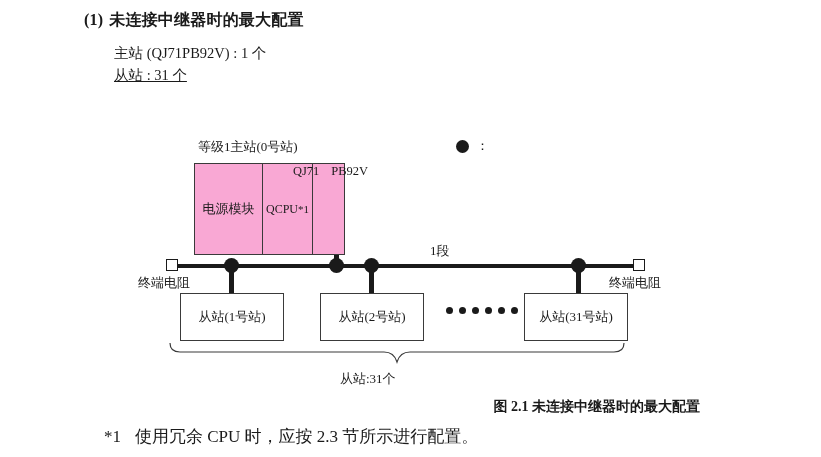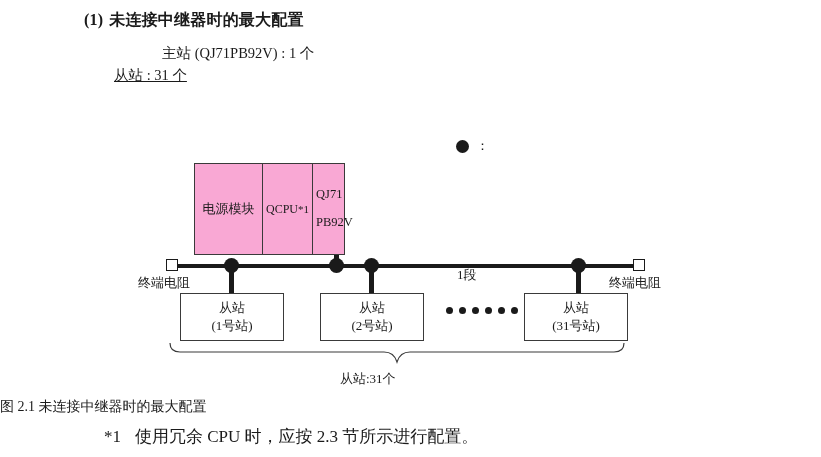--- a/index.html
+++ b/index.html
@@ -28,21 +28,21 @@
     text-align: center;
   }
   .heading .num { margin-right: 6px; }
 
   .spec-line {
     position: absolute;
     left: 114px;
     font-size: 14.5px;
     white-space: nowrap;
   }
-  .spec-line.l1 { top: 44px; margin-left: 48px; }
+  .spec-line.l1 { top: 44px; }
   .spec-line.l2 { top: 66px; text-decoration: underline; }
 
   
   #diagram {
     position: absolute;
     left: 0;
     top: 0;
     width: 821px;
     height: 457px;
   }
@@ -146,21 +146,21 @@
   
   .sbox {
     position: absolute;
     top: 293px;
     width: 104px;
     height: 48px;
     border: 1.2px solid #3a3a3a;
     box-sizing: border-box;
     background: #fff;
     display: flex;
-    flex-direction: column;
+    flex-direction: row;
     align-items: center;
     justify-content: center;
     font-size: 13px;
     line-height: 1.35;
   }
 
   .ellipsis-dots {
     position: absolute;
     top: 307px;
     left: 446px;
@@ -174,22 +174,22 @@
     background: #1a1a1a;
     display: block;
   }
 
   
   .fig-caption {
     position: absolute;
     left: 0;
     top: 398px;
     width: 700px;
-    text-align: left;
-    font-weight: normal;
+    text-align: right;
+    font-weight: bold;
     font-size: 14px;
     white-space: nowrap;
   }
   .footnote {
     position: absolute;
     left: 104px;
     top: 425px;
     font-size: 17px;
     white-space: nowrap;
   }
@@ -204,51 +204,52 @@
 <body>
 
 <div class="heading">
   <span class="num">(1)</span><span>未连接中继器时的最大配置</span>
 </div>
 <div class="spec-line l1">主站 (QJ71PB92V) : 1 个</div>
 <div class="spec-line l2">从站 : 31 个</div>
 
 <div id="diagram">
 
+  <div class="rack-title">等级1主站(0号站)</div>
 
   <div class="legend">
     <span class="legend-dot"></span>
     <span>：</span>
   </div>
 
   <div class="rack">
     <div class="rack-div" style="left:67px;"></div>
     <div class="rack-div" style="left:117px;"></div>
 
     <div class="cell" style="left:0;top:0;width:67px;height:100%;">电源模块</div>
 
     <div class="cell" style="left:68px;top:0;width:49px;height:100%;font-size:12px;">
       <span>QCPU</span>
         <span class="sup">*1</span>
     </div>
 
-    <div class="cell" style="left:118px;top:0;width:32px;height:100%;flex-direction:column;align-items:flex-start;justify-content:center;padding-left:3px;font-size:12.5px;line-height:1.25;gap:12px;">
+    <div class="cell" style="left:118px;top:0;width:32px;height:100%;flex-direction:row;align-items:flex-start;justify-content:center;padding-left:3px;font-size:12.5px;line-height:1.25;gap:12px;">
       <span>QJ71</span>
       <span>PB92V</span>
     </div>
   </div>
 
   <div class="bus"></div>
   <div class="term-sq left"></div>
   <div class="term-sq right"></div>
 
   <div class="dlabel" style="left:138px;top:275px;">终端电阻</div>
   <div class="dlabel" style="left:609px;top:275px;">终端电阻</div>
 
-  <div class="dlabel" style="left:457px;top:243px;margin-top:24px;">1段</div>
+  <div class="dlabel" style="left:430px;top:243px;">1段</div>
 
   <div class="drop" style="left:334px;top:255px;height:12px;"></div>
   <div class="node" style="left:329px;"></div>
 
   <div class="node" style="left:224px;"></div>
   <div class="drop" style="left:229px;top:265px;height:28px;"></div>
   <div class="sbox" style="left:180px;">
     <span>从站</span>
     <span>(1号站)</span>
   </div>

